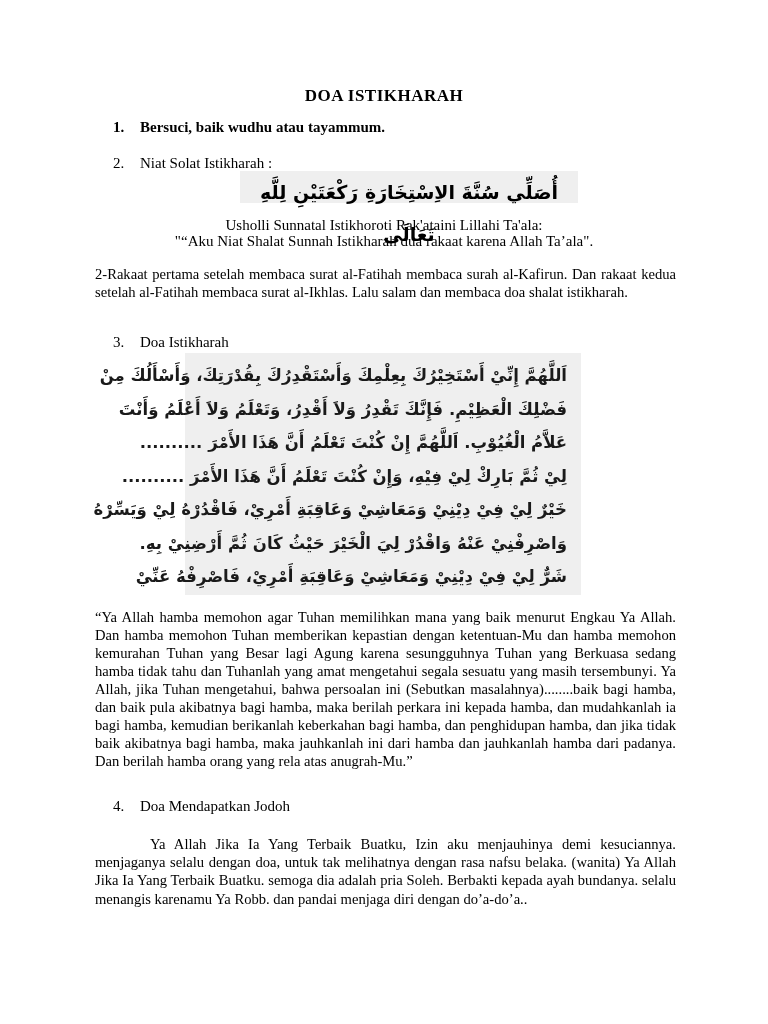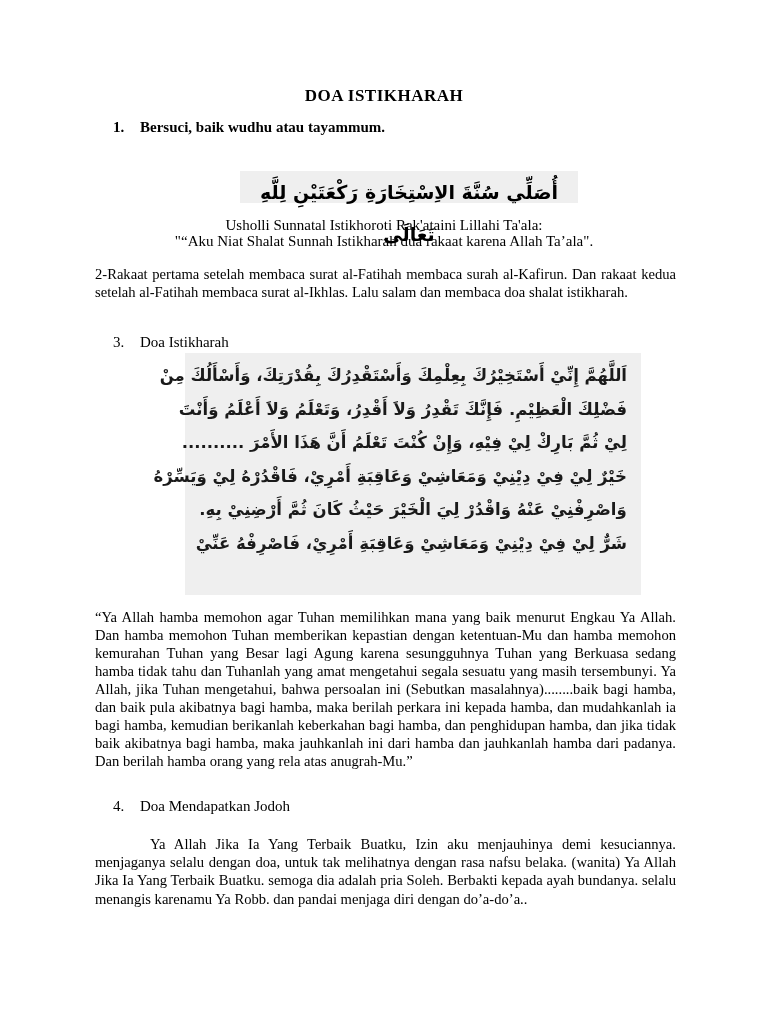--- a/index.html
+++ b/index.html
@@ -39,21 +39,21 @@
     text-align:center; font-size:15px;
   }
   .usholli-line { top:217px; }
   .akuniat-line { top:233px; }
   .body-para {
     position:absolute; left:95px; width:581px;
     font-size:14.6px; text-align:justify;
   }
   .rakaat-para { top:266px; line-height:17.6px; }
   .arabic-doa-box {
-    position:absolute; top:353px; left:185px; width:456px; height:242px;
+    position:absolute; top:353px; left:185px; width:396px; height:242px;
     background:#efefef;
     direction:rtl; text-align:center;
     font-family:"DejaVu Sans", sans-serif;
     font-size:16.5px; font-weight:bold;
     color:#1a1a1a;
     padding:6px 14px 0 14px;
   }
   .arabic-doa-box .aline { line-height:33.5px; white-space:nowrap; }
   .translation-para { top:608px; line-height:18px; }
   .jodoh-para { top:815px; line-height:18.2px; text-indent:55px;margin-top:20px; }
@@ -62,36 +62,40 @@
 <body>
 
 <div class="page">
 
   <div class="doc-title">DOA ISTIKHARAH</div>
 
   <div class="list-item item-1">
     <span class="num">1.</span><span>Bersuci, baik wudhu atau tayammum.</span>
   </div>
 
+  <div class="list-item item-2">
+    <span class="num">2.</span><span>Niat Solat Istikharah :</span>
+  </div>
 
   <div class="arabic-niat-box">أُصَلِّي سُنَّةَ الاِسْتِخَارَةِ رَكْعَتَيْنِ لِلَّهِ تَعَالَى</div>
 
   <div class="centered-line usholli-line">Usholli Sunnatal Istikhoroti Rak'ataini Lillahi Ta'ala:</div>
 
   <div class="centered-line akuniat-line">"“Aku Niat Shalat Sunnah Istikharah dua rakaat karena Allah Ta’ala".</div>
 
   <div class="body-para rakaat-para">2-Rakaat pertama setelah membaca surat al-Fatihah membaca surah al-Kafirun. Dan rakaat kedua setelah al-Fatihah membaca surat al-Ikhlas. Lalu salam dan membaca doa shalat istikharah.</div>
 
   <div class="list-item item-3">
     <span class="num">3.</span><span>Doa Istikharah</span>
   </div>
 
   <div class="arabic-doa-box">
     <div class="aline">اَللَّهُمَّ إِنِّيْ أَسْتَخِيْرُكَ بِعِلْمِكَ وَأَسْتَقْدِرُكَ بِقُدْرَتِكَ، وَأَسْأَلُكَ مِنْ</div>
     <div class="aline">فَضْلِكَ الْعَظِيْمِ. فَإِنَّكَ تَقْدِرُ وَلاَ أَقْدِرُ، وَتَعْلَمُ وَلاَ أَعْلَمُ وَأَنْتَ</div>
+    <div class="aline">عَلاَّمُ الْغُيُوْبِ. اَللَّهُمَّ إِنْ كُنْتَ تَعْلَمُ أَنَّ هَذَا الأَمْرَ ..........</div>
     <div class="aline">لِيْ ثُمَّ بَارِكْ لِيْ فِيْهِ، وَإِنْ كُنْتَ تَعْلَمُ أَنَّ هَذَا الأَمْرَ ..........</div>
     <div class="aline">خَيْرٌ لِيْ فِيْ دِيْنِيْ وَمَعَاشِيْ وَعَاقِبَةِ أَمْرِيْ، فَاقْدُرْهُ لِيْ وَيَسِّرْهُ</div>
     <div class="aline">وَاصْرِفْنِيْ عَنْهُ وَاقْدُرْ لِيَ الْخَيْرَ حَيْثُ كَانَ ثُمَّ أَرْضِنِيْ بِهِ.</div>
     <div class="aline">شَرٌّ لِيْ فِيْ دِيْنِيْ وَمَعَاشِيْ وَعَاقِبَةِ أَمْرِيْ، فَاصْرِفْهُ عَنِّيْ</div>
   </div>
 
   <div class="body-para translation-para">“Ya Allah hamba memohon agar Tuhan memilihkan mana yang baik menurut Engkau Ya Allah. Dan hamba memohon Tuhan memberikan kepastian dengan ketentuan-Mu dan hamba memohon kemurahan Tuhan yang Besar lagi Agung karena sesungguhnya Tuhan yang Berkuasa sedang hamba tidak tahu dan Tuhanlah yang amat mengetahui segala sesuatu yang masih tersembunyi. Ya Allah, jika Tuhan mengetahui, bahwa persoalan ini (Sebutkan masalahnya)........baik bagi hamba, dan baik pula akibatnya bagi hamba, maka berilah perkara ini kepada hamba, dan mudahkanlah ia bagi hamba, kemudian berikanlah keberkahan bagi hamba, dan penghidupan hamba, dan jika tidak baik akibatnya bagi hamba, maka jauhkanlah ini dari hamba dan jauhkanlah hamba dari padanya. Dan berilah hamba orang yang rela atas anugrah-Mu.”</div>
 
   <div class="list-item item-4">
     <span class="num">4.</span><span>Doa Mendapatkan Jodoh</span>

